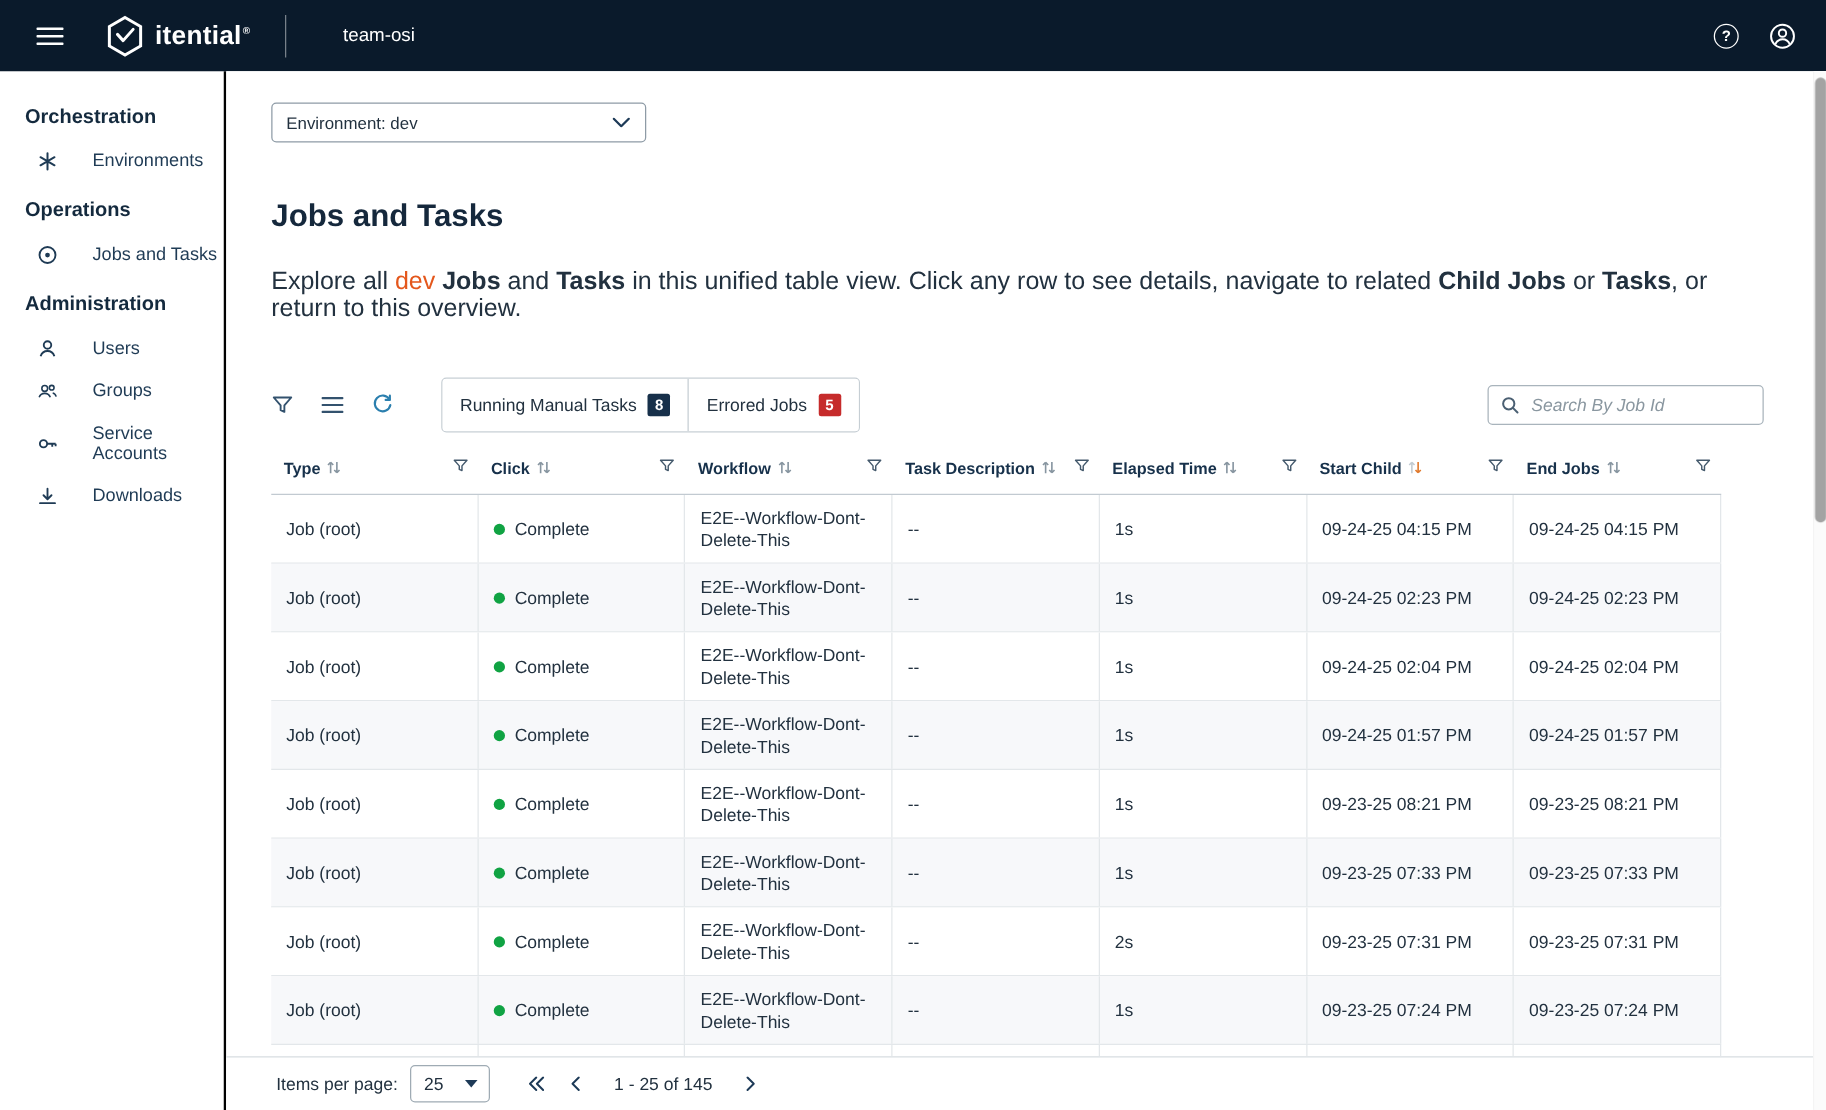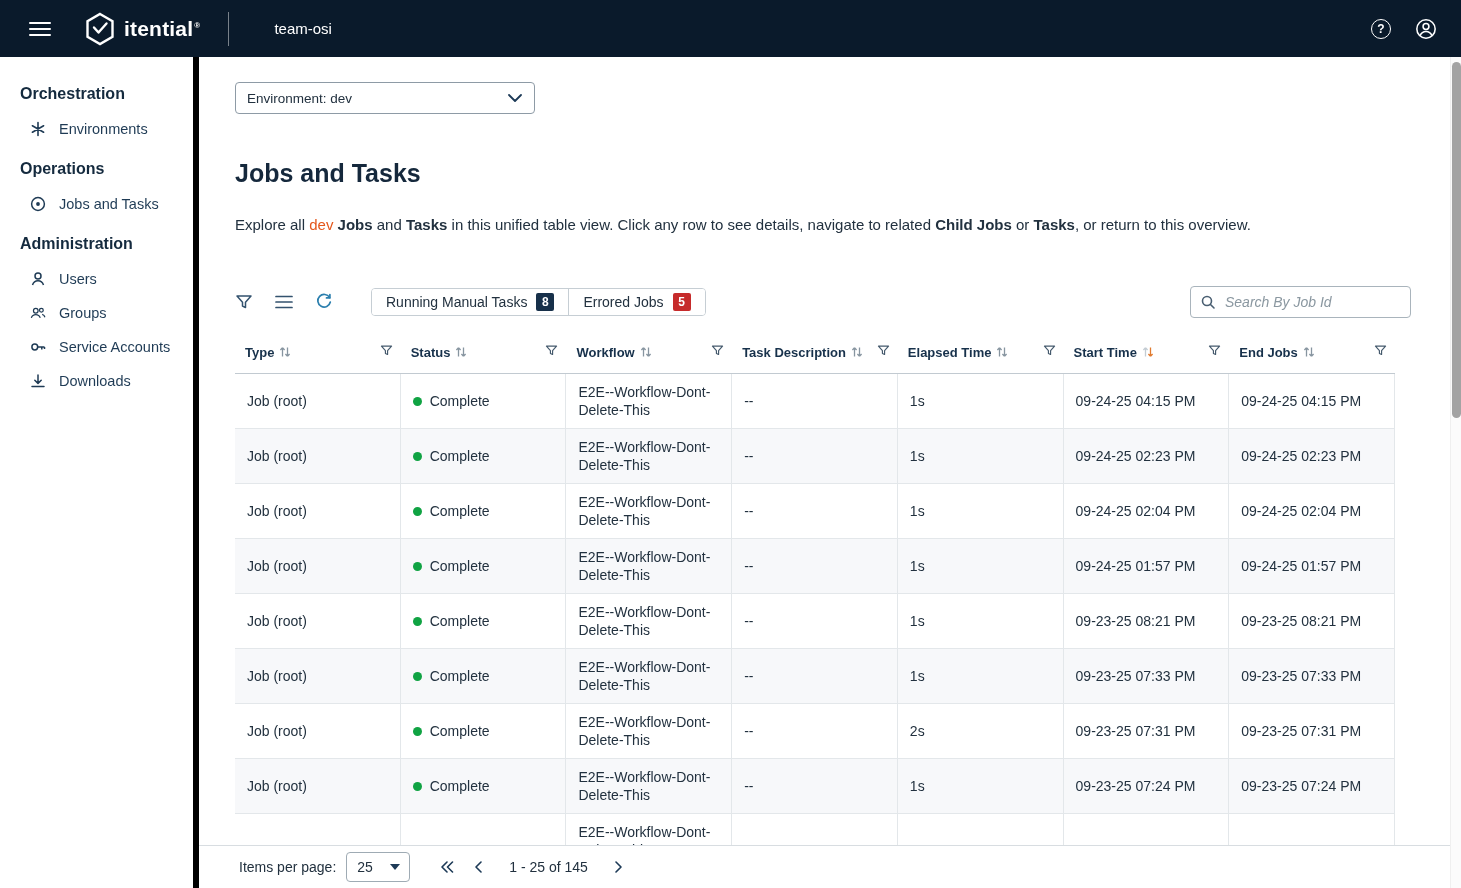--- a/index.html
+++ b/index.html
@@ -20,48 +20,48 @@
   .team-name { margin-left:45px; font-size:15px; font-weight:normal; color:#fff; }
   .topbar-right { margin-left:auto; display:flex; align-items:center; gap:24px; margin-right:24px; }
   .help-btn { width:20px; height:20px; border:1.7px solid #fff; border-radius:50%; background:none; color:#fff;
     display:flex; align-items:center; justify-content:center; font-size:12px; font-weight:bold; cursor:pointer; padding:0; }
   .account-btn { background:none; border:none; padding:0; cursor:pointer; display:flex; color:#fff; }
 
   
   .app { display:flex; height:831px; }
 
   
-  .sidebar { width:199px; flex-shrink:0; border-right:6px solid #000000; padding-top:14px; background:#fff; }
+  .sidebar { width:181px; flex-shrink:0; border-right:2px solid #000000; padding-top:14px; background:#fff; }
   .side-heading { font-size:16px; font-weight:bold; color:#142a3e; padding:14px 0 9px 20px; }
-  .side-item { display:flex; align-items:center; gap:13px; padding:9px 0 9px 30px; font-size:14.5px; color:#1f3b55; cursor:pointer; }
+  .side-item { display:flex; align-items:center; gap:28px; padding:9px 0 9px 30px; font-size:14.5px; color:#1f3b55; cursor:pointer; }
   .side-item svg { width:16px; height:16px; flex-shrink:0; }
 
   
   .main { flex:1; display:flex; flex-direction:column; position:relative; min-width:0; background:#fff; }
   .content { flex:1; overflow:hidden; padding:0 50px 0 36px; }
 
   .env-row { margin-top:25px; }
   .env-select { width:300px; height:32px; border:1px solid #8e9ba6; border-radius:4px; background:#fff;
     display:flex; align-items:center; justify-content:space-between; padding:0 12px 0 11px;
     font-size:13.5px; color:#22313f; cursor:pointer; font-family:inherit; }
   .env-select svg { color:#1d3a57; }
 
   .page-title { font-size:25px; margin:44px 0 0; color:#15283c; line-height:30px; font-weight:bold; }
 
-  .description { margin:26px 0 0; font-size:15px; line-height:22px; color:#22313f; }
+  .description { margin:26px 0 0; font-size:20px; line-height:22px; color:#22313f; }
   .seg-bold { font-weight:bold; }
   .seg-env { color:#e4571c; }
 
   
   .toolbar { margin-top:50px; display:flex; align-items:center; height:32px; }
   .icon-btn { background:none; border:none; padding:0; margin:0; color:#33526e; cursor:pointer; display:flex; align-items:center; }
   .icon-btn + .icon-btn { margin-left:22px; }
   .icon-btn.refresh { color:#2b7fae; }
 
-  .segmented { display:flex; border:1px solid #c6ced4; border-radius:4px; margin-left:38px; height:28px; overflow:hidden; }
+  .segmented { display:flex; border:1px solid #c6ced4; border-radius:4px; margin-left:38px; height:44px; overflow:hidden; }
   .seg-btn { display:flex; align-items:center; gap:9px; padding:0 14px; font-size:14px; color:#22313f;
     background:#fff; border:none; cursor:pointer; font-family:inherit; }
   .seg-btn + .seg-btn { border-left:1px solid #c6ced4; }
   .badge { min-width:18px; height:18px; border-radius:2px; color:#fff; font-size:12px; font-weight:bold;
     display:flex; align-items:center; justify-content:center; padding:0 4px; }
   .badge-navy { background:#17304a; }
   .badge-red { background:#c62b2b; }
 
   .search { margin-left:auto; position:relative; width:221px; height:32px; }
   .search input { width:100%; height:100%; border:1px solid #a9b4bc; border-radius:4px;
@@ -249,21 +249,21 @@
             <span class="th-label">Type</span>
             <svg class="sort" width="12" height="12" viewBox="0 0 12 12" fill="none" stroke-width="1.3">
                 <path class="arrow-up" d="M3.5 10.5V1.8M3.5 1.8L1.4 4M3.5 1.8l2.1 2.2"></path>
                 <path class="arrow-down" d="M8.5 1.5v8.7M8.5 10.2l-2.1-2.2M8.5 10.2l2.1-2.2"></path>
               </svg>
             <span class="funnel"><svg width="13" height="13" viewBox="0 0 18 18" fill="none" stroke="currentColor" stroke-width="1.6" stroke-linejoin="round">
                   <path d="M2 3h14l-5.5 6.3v5.2l-3-1.4V9.3Z"></path>
                 </svg></span>
           </div>
           <div class="th">
-            <span class="th-label">Status</span>
+            <span class="th-label">Click</span>
             <svg class="sort" width="12" height="12" viewBox="0 0 12 12" fill="none" stroke-width="1.3">
                 <path class="arrow-up" d="M3.5 10.5V1.8M3.5 1.8L1.4 4M3.5 1.8l2.1 2.2"></path>
                 <path class="arrow-down" d="M8.5 1.5v8.7M8.5 10.2l-2.1-2.2M8.5 10.2l2.1-2.2"></path>
               </svg>
             <span class="funnel"><svg width="13" height="13" viewBox="0 0 18 18" fill="none" stroke="currentColor" stroke-width="1.6" stroke-linejoin="round">
                   <path d="M2 3h14l-5.5 6.3v5.2l-3-1.4V9.3Z"></path>
                 </svg></span>
           </div>
           <div class="th">
             <span class="th-label">Workflow</span>
@@ -289,21 +289,21 @@
             <span class="th-label">Elapsed Time</span>
             <svg class="sort" width="12" height="12" viewBox="0 0 12 12" fill="none" stroke-width="1.3">
                 <path class="arrow-up" d="M3.5 10.5V1.8M3.5 1.8L1.4 4M3.5 1.8l2.1 2.2"></path>
                 <path class="arrow-down" d="M8.5 1.5v8.7M8.5 10.2l-2.1-2.2M8.5 10.2l2.1-2.2"></path>
               </svg>
             <span class="funnel"><svg width="13" height="13" viewBox="0 0 18 18" fill="none" stroke="currentColor" stroke-width="1.6" stroke-linejoin="round">
                   <path d="M2 3h14l-5.5 6.3v5.2l-3-1.4V9.3Z"></path>
                 </svg></span>
           </div>
           <div class="th">
-            <span class="th-label">Start Time</span>
+            <span class="th-label">Start Child</span>
             <svg class="sort active" width="12" height="12" viewBox="0 0 12 12" fill="none" stroke-width="1.3">
                 <path class="arrow-up" d="M3.5 10.5V1.8M3.5 1.8L1.4 4M3.5 1.8l2.1 2.2"></path>
                 <path class="arrow-down" d="M8.5 1.5v8.7M8.5 10.2l-2.1-2.2M8.5 10.2l2.1-2.2"></path>
               </svg>
             <span class="funnel"><svg width="13" height="13" viewBox="0 0 18 18" fill="none" stroke="currentColor" stroke-width="1.6" stroke-linejoin="round">
                   <path d="M2 3h14l-5.5 6.3v5.2l-3-1.4V9.3Z"></path>
                 </svg></span>
           </div>
           <div class="th">
             <span class="th-label">End Jobs</span>

